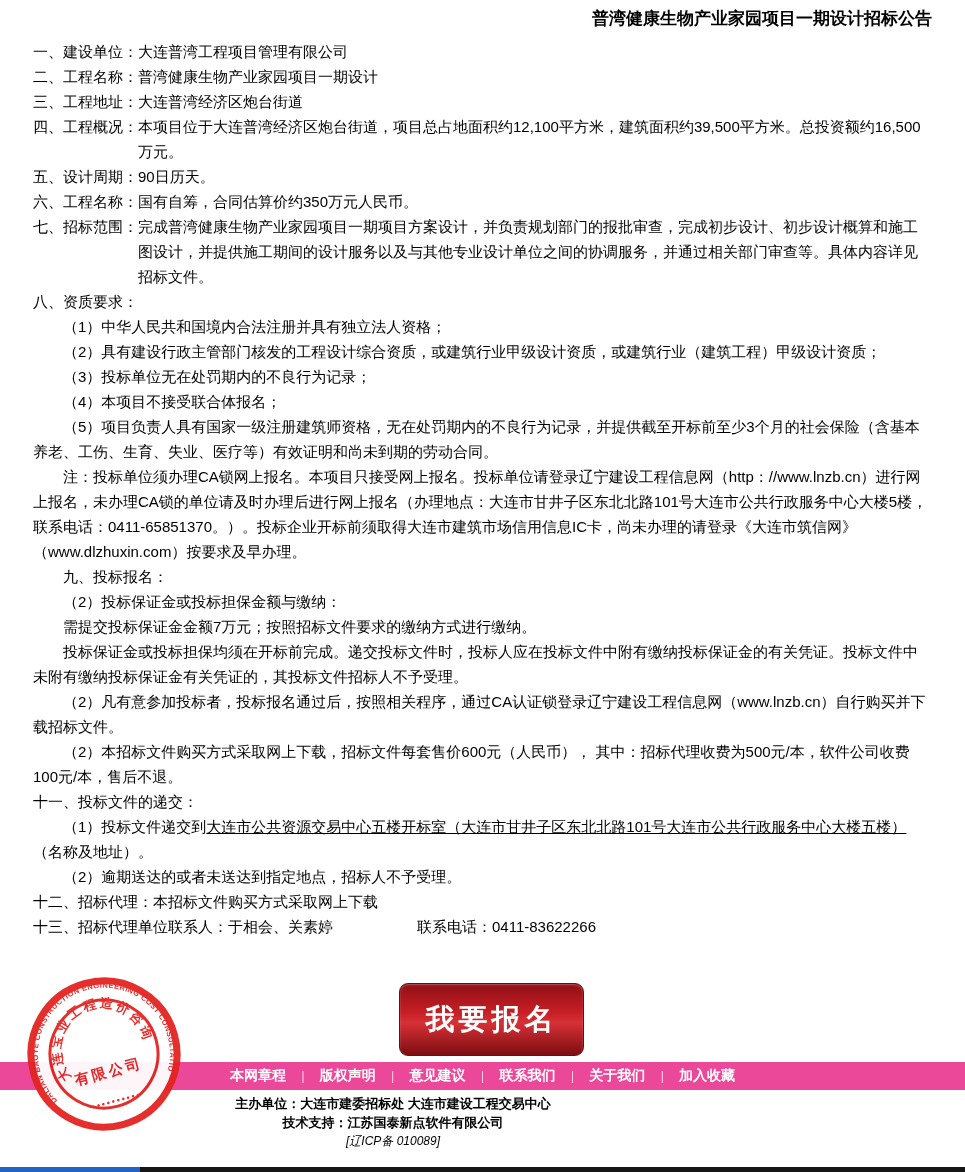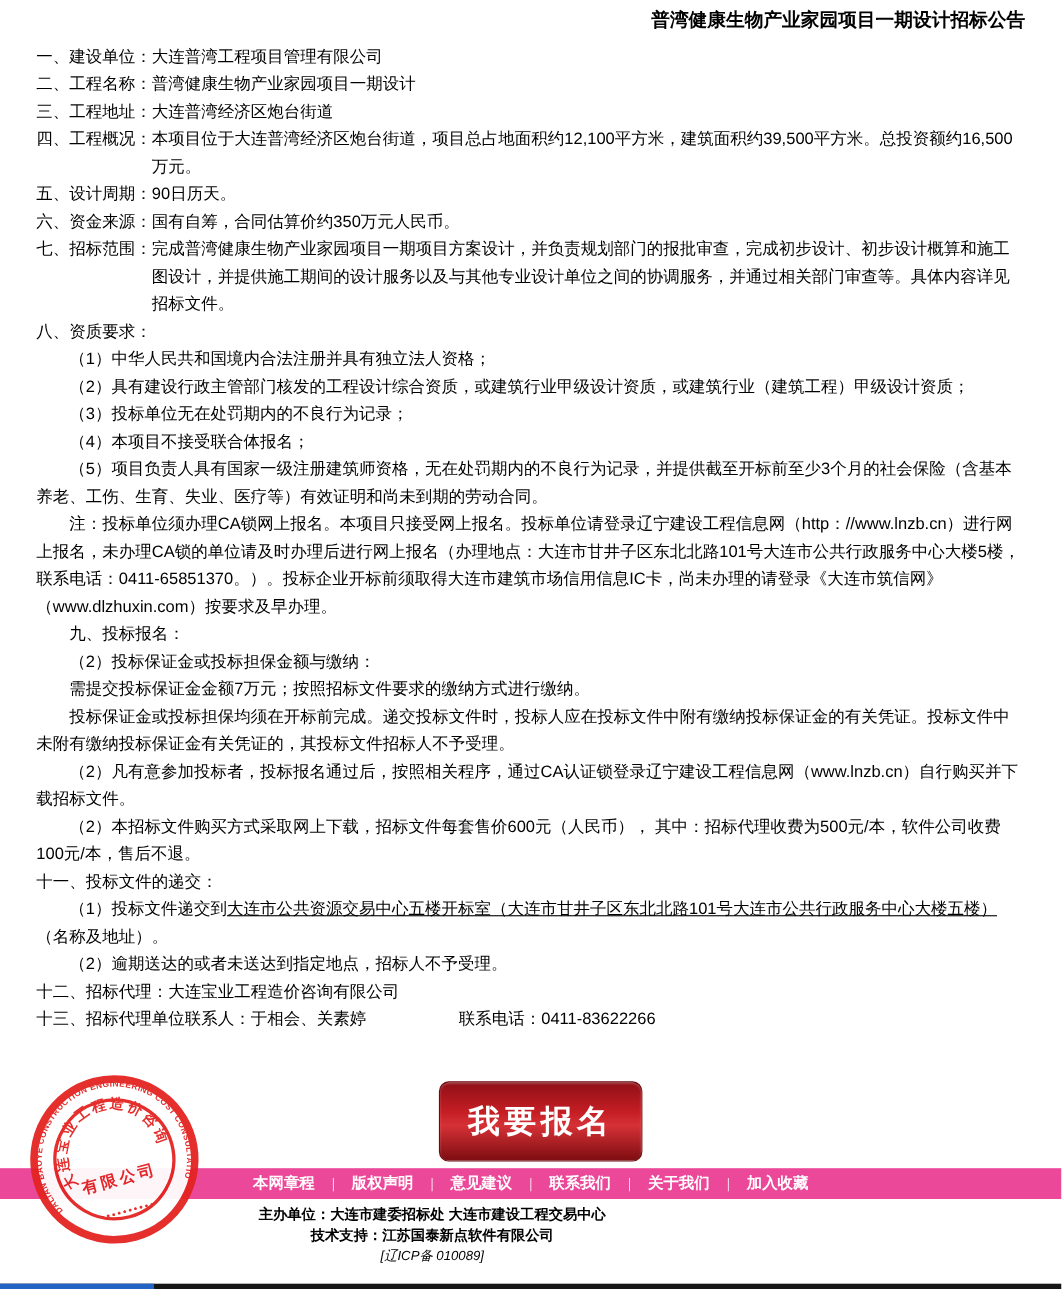--- a/index.html
+++ b/index.html
@@ -69,21 +69,21 @@
 <body>
 
 <div class="doc">
   <h1>普湾健康生物产业家园项目一期设计招标公告</h1>
 
   <p class="item"><span>一、建设单位：</span><span>大连普湾工程项目管理有限公司</span></p>
   <p class="item"><span>二、工程名称：</span><span>普湾健康生物产业家园项目一期设计</span></p>
   <p class="item"><span>三、工程地址：</span><span>大连普湾经济区炮台街道</span></p>
   <p class="item"><span>四、工程概况：</span><span>本项目位于大连普湾经济区炮台街道，项目总占地面积约12,100平方米，建筑面积约39,500平方米。总投资额约16,500万元。</span></p>
   <p class="item"><span>五、设计周期：</span><span>90日历天。</span></p>
-  <p class="item"><span>六、资金来源：</span><span>国有自筹，合同估算价约350万元人民币。</span></p>
+  <p class="item"><span>六、工程名称：</span><span>国有自筹，合同估算价约350万元人民币。</span></p>
   <p class="item"><span>七、招标范围：</span><span>完成普湾健康生物产业家园项目一期项目方案设计，并负责规划部门的报批审查，完成初步设计、初步设计概算和施工图设计，并提供施工期间的设计服务以及与其他专业设计单位之间的协调服务，并通过相关部门审查等。具体内容详见招标文件。</span></p>
 
   <p class="item">八、资质要求：</p>
   <p class="sub">（1）中华人民共和国境内合法注册并具有独立法人资格；</p>
   <p class="sub">（2）具有建设行政主管部门核发的工程设计综合资质，或建筑行业甲级设计资质，或建筑行业（建筑工程）甲级设计资质；</p>
   <p class="sub">（3）投标单位无在处罚期内的不良行为记录；</p>
   <p class="sub">（4）本项目不接受联合体报名；</p>
   <p class="sub">（5）项目负责人具有国家一级注册建筑师资格，无在处罚期内的不良行为记录，并提供截至开标前至少3个月的社会保险（含基本养老、工伤、生育、失业、医疗等）有效证明和尚未到期的劳动合同。</p>
   <p class="sub">注：投标单位须办理CA锁网上报名。本项目只接受网上报名。投标单位请登录辽宁建设工程信息网（http：//www.lnzb.cn）进行网上报名，未办理CA锁的单位请及时办理后进行网上报名（办理地点：大连市甘井子区东北北路101号大连市公共行政服务中心大楼5楼，联系电话：0411-65851370。）。投标企业开标前须取得大连市建筑市场信用信息IC卡，尚未办理的请登录《大连市筑信网》（www.dlzhuxin.com）按要求及早办理。</p>
 
@@ -92,21 +92,21 @@
   <p class="sub">需提交投标保证金金额7万元；按照招标文件要求的缴纳方式进行缴纳。</p>
   <p class="sub">投标保证金或投标担保均须在开标前完成。递交投标文件时，投标人应在投标文件中附有缴纳投标保证金的有关凭证。投标文件中未附有缴纳投标保证金有关凭证的，其投标文件招标人不予受理。</p>
 
   <p class="sub">（2）凡有意参加投标者，投标报名通过后，按照相关程序，通过CA认证锁登录辽宁建设工程信息网（www.lnzb.cn）自行购买并下载招标文件。</p>
   <p class="sub">（2）本招标文件购买方式采取网上下载，招标文件每套售价600元（人民币）， 其中：招标代理收费为500元/本，软件公司收费 100元/本，售后不退。</p>
 
   <p class="item">十一、投标文件的递交：</p>
   <p class="sub"><span>（1）投标文件递交到</span><span class="u">大连市公共资源交易中心五楼开标室（大连市甘井子区东北北路101号大连市公共行政服务中心大楼五楼）</span><span>（名称及地址）。</span></p>
   <p class="sub">（2）逾期送达的或者未送达到指定地点，招标人不予受理。</p>
 
-  <p class="item"><span>十二、招标代理：</span><span>大连宝业工程造价咨询有限公司</span></p>
+  <p class="item"><span>十二、招标代理：</span><span>本招标文件购买方式采取网上下载</span></p>
   <p class="item"><span>十三、招标代理单位联系人：</span><span>于相会、关素婷</span><span class="phone">联系电话：0411-83622266</span></p>
 </div>
 
 <button class="signup-btn">我要报名</button>
 
 <div class="stamp-wrap">
   <svg width="160" height="160" viewBox="0 0 160 160">
     <circle cx="80" cy="80" r="73" fill="#ffffff" stroke="#e32422" stroke-width="7"></circle>
     <circle cx="80" cy="80" r="54" fill="none" stroke="#e32422" stroke-width="3"></circle>
     <defs>

